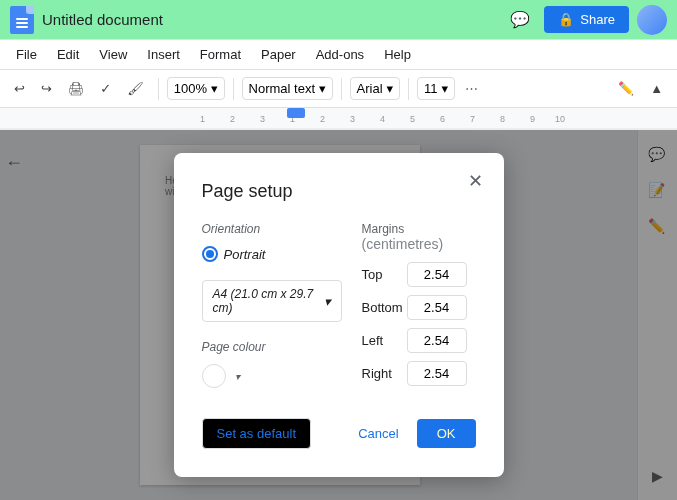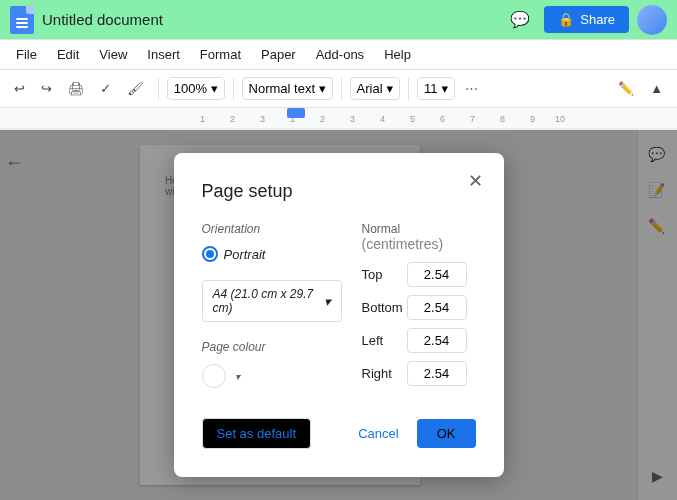--- a/index.html
+++ b/index.html
@@ -364,21 +364,21 @@
       background: none;
       border: none;
       color: #1a73e8;
       font-size: 13px;
       cursor: pointer;
       padding: 7px 14px;
       border-radius: 4px;
     }
     .btn-primary {
       background: #1a73e8;
-      color: #000000;
+      color: #fef9c3;
       border: none;
       border-radius: 4px;
       padding: 7px 20px;
       font-size: 13px;
       cursor: pointer;
     }
     .footer-right {
       display: flex;
       gap: 4px;
     }
@@ -554,21 +554,21 @@
 
           <div class="section-label">Page colour</div>
           <div class="colour-picker">
             <div class="colour-swatch"></div>
             <div class="colour-dropdown-btn">▾</div>
           </div>
         </div>
 
         <div class="dialog-right">
           <div class="margins-label">
-            <span>Normal</span>
+            <span>Margins</span>
             <span class="margins-unit">(centimetres)</span>
           </div>
 
           <div class="margin-row">
             <span class="margin-label">Top</span>
             <input class="margin-input" type="text" value="2.54" style="">
           </div>
 
           <div class="margin-row">
             <span class="margin-label">Bottom</span>

